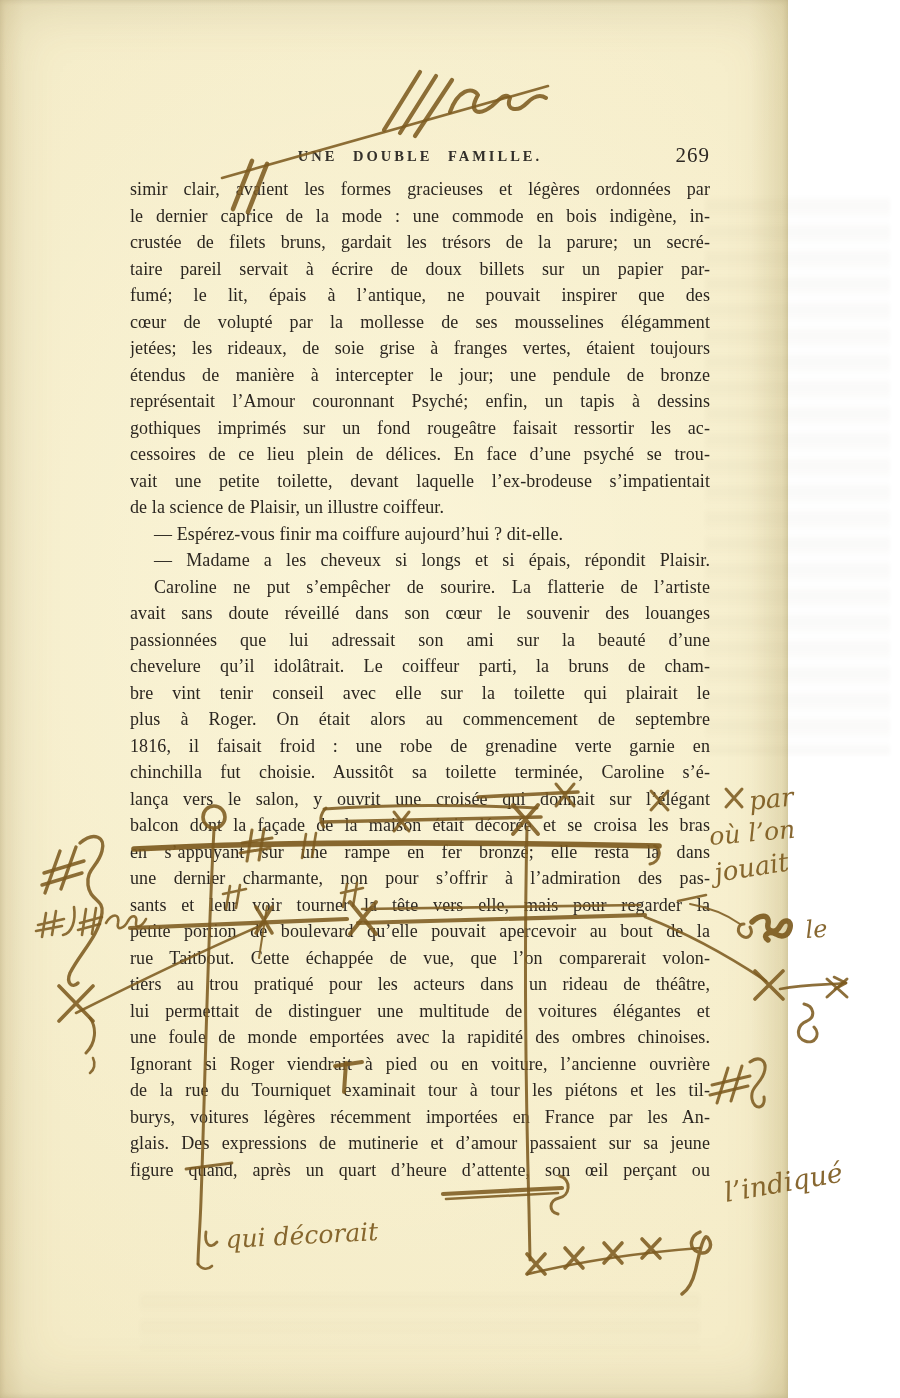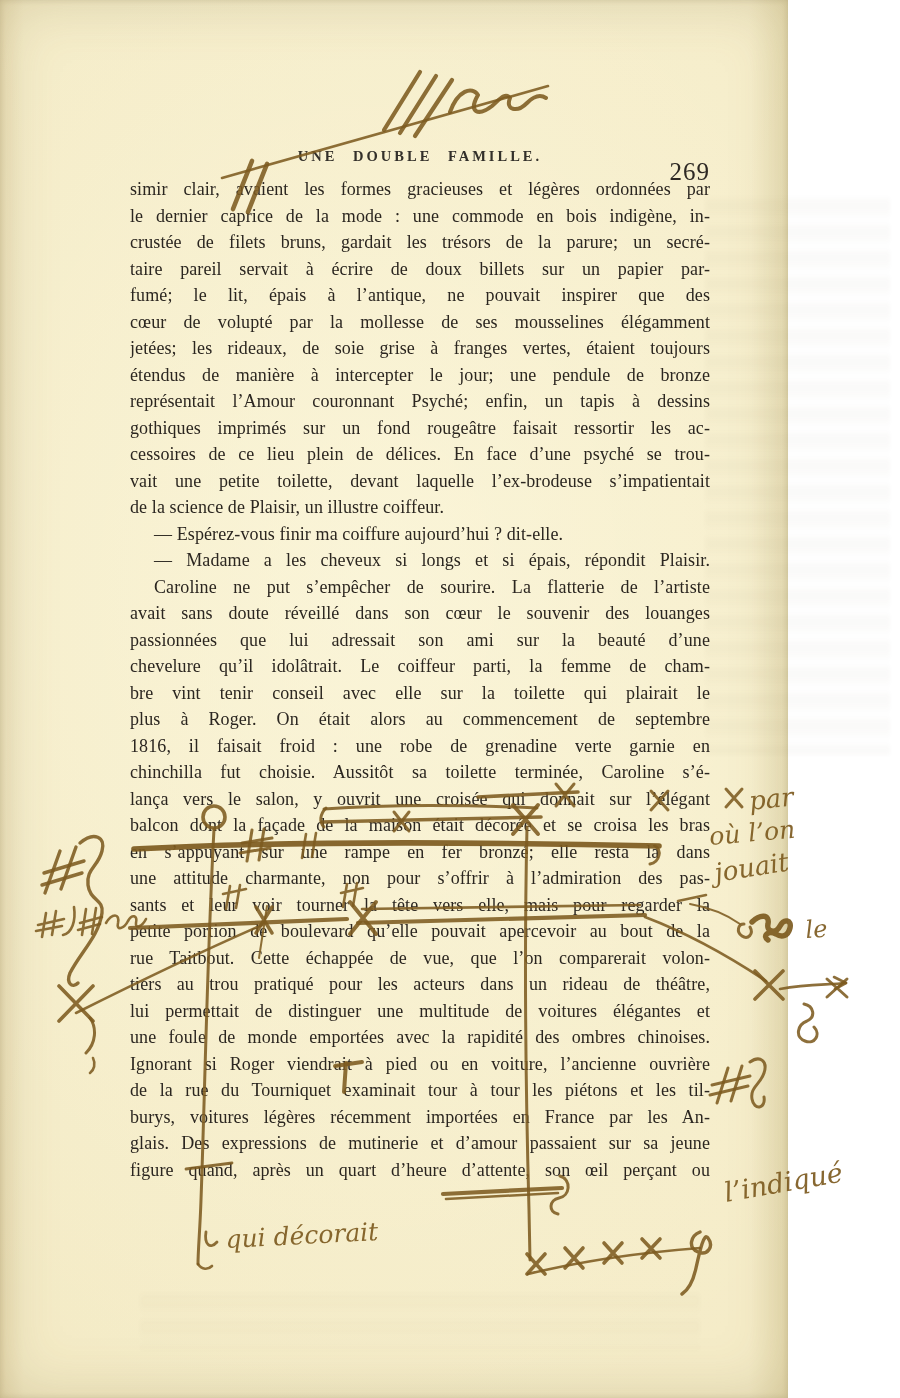--- a/index.html
+++ b/index.html
@@ -15,21 +15,21 @@
   .ghost{position:absolute;opacity:.05;pointer-events:none;
          background:repeating-linear-gradient(180deg,
            rgba(90,75,40,.0) 0px, rgba(90,75,40,.55) 7px,
            rgba(90,75,40,.55) 14px, rgba(90,75,40,.0) 26px);
          filter:blur(2px);}
   .ghost.g1{left:705px;top:195px;width:185px;height:560px;}
   .ghost.g2{left:140px;top:1290px;width:560px;height:60px;opacity:.04;}
   .header{position:absolute;left:130px;top:142px;width:580px;height:30px;color:#2d2823;}
   .running-title{position:absolute;left:0;right:0;text-align:center;top:6px;
         font-size:14.5px;font-weight:bold;letter-spacing:3px;word-spacing:9px;color:#33302a;}
-  .page-number{position:absolute;right:0;top:16px;font-size:25px;letter-spacing:1px;color:#2d2823;}
+  .page-number{position:absolute;right:0;top:1px;font-size:21px;letter-spacing:1px;color:#2d2823;}
   .text-block{position:absolute;left:130px;top:176px;width:580px;color:#2b2620;}
   .line{height:26.5px;line-height:26.5px;font-size:18px;white-space:nowrap;
         text-align:left;letter-spacing:.1px;}
   .line.just{text-align:justify;text-align-last:justify;white-space:normal;
         overflow:hidden;}
   .line.indent{padding-left:24px;}
   .line.just.indent{padding-left:0;text-indent:24px;}
   svg.ink{position:absolute;left:0;top:0;pointer-events:none;}
   .ink path,.ink circle{fill:none;stroke:#7d5b20;stroke-linecap:round;stroke-linejoin:round;opacity:.88;}
   .ink .thick{opacity:.92;}
@@ -60,29 +60,29 @@
       <div class="line just">représentait l’Amour couronnant Psyché; enfin, un tapis à dessins</div>
       <div class="line just">gothiques imprimés sur un fond rougeâtre faisait ressortir les ac-</div>
       <div class="line just">cessoires de ce lieu plein de délices. En face d’une psyché se trou-</div>
       <div class="line just">vait une petite toilette, devant laquelle l’ex-brodeuse s’impatientait</div>
       <div class="line">de la science de Plaisir, un illustre coiffeur.</div>
       <div class="line indent">— Espérez-vous finir ma coiffure aujourd’hui ? dit-elle.</div>
       <div class="line just indent">— Madame a les cheveux si longs et si épais, répondit Plaisir.</div>
       <div class="line just indent">Caroline ne put s’empêcher de sourire. La flatterie de l’artiste</div>
       <div class="line just">avait sans doute réveillé dans son cœur le souvenir des louanges</div>
       <div class="line just">passionnées que lui adressait son ami sur la beauté d’une</div>
-      <div class="line just">chevelure qu’il idolâtrait. Le coiffeur parti, la femme de cham-</div>
+      <div class="line just">chevelure qu’il idolâtrait. Le coiffeur parti, la bruns de cham-</div>
       <div class="line just">bre vint tenir conseil avec elle sur la toilette qui plairait le</div>
       <div class="line just">plus à Roger. On était alors au commencement de septembre</div>
       <div class="line just">1816, il faisait froid : une robe de grenadine verte garnie en</div>
       <div class="line just">chinchilla fut choisie. Aussitôt sa toilette terminée, Caroline s’é-</div>
       <div class="line just">lança vers le salon, y ouvrit une croisée qui donnait sur l’élégant</div>
       <div class="line just">balcon dont la façade de la maison était décorée et se croisa les bras</div>
       <div class="line just">en s’appuyant sur une rampe en fer bronzé; elle resta là dans</div>
-      <div class="line just">une attitude charmante, non pour s’offrir à l’admiration des pas-</div>
+      <div class="line just">une dernier charmante, non pour s’offrir à l’admiration des pas-</div>
       <div class="line just">sants et leur voir tourner la tête vers elle, mais pour regarder la</div>
       <div class="line just">petite portion de boulevard qu’elle pouvait apercevoir au bout de la</div>
       <div class="line just">rue Taitbout. Cette échappée de vue, que l’on comparerait volon-</div>
       <div class="line just">tiers au trou pratiqué pour les acteurs dans un rideau de théâtre,</div>
       <div class="line just">lui permettait de distinguer une multitude de voitures élégantes et</div>
       <div class="line just">une foule de monde emportées avec la rapidité des ombres chinoises.</div>
       <div class="line just">Ignorant si Roger viendrait à pied ou en voiture, l’ancienne ouvrière</div>
       <div class="line just">de la rue du Tourniquet examinait tour à tour les piétons et les til-</div>
       <div class="line just">burys, voitures légères récemment importées en France par les An-</div>
       <div class="line just">glais. Des expressions de mutinerie et d’amour passaient sur sa jeune</div>

